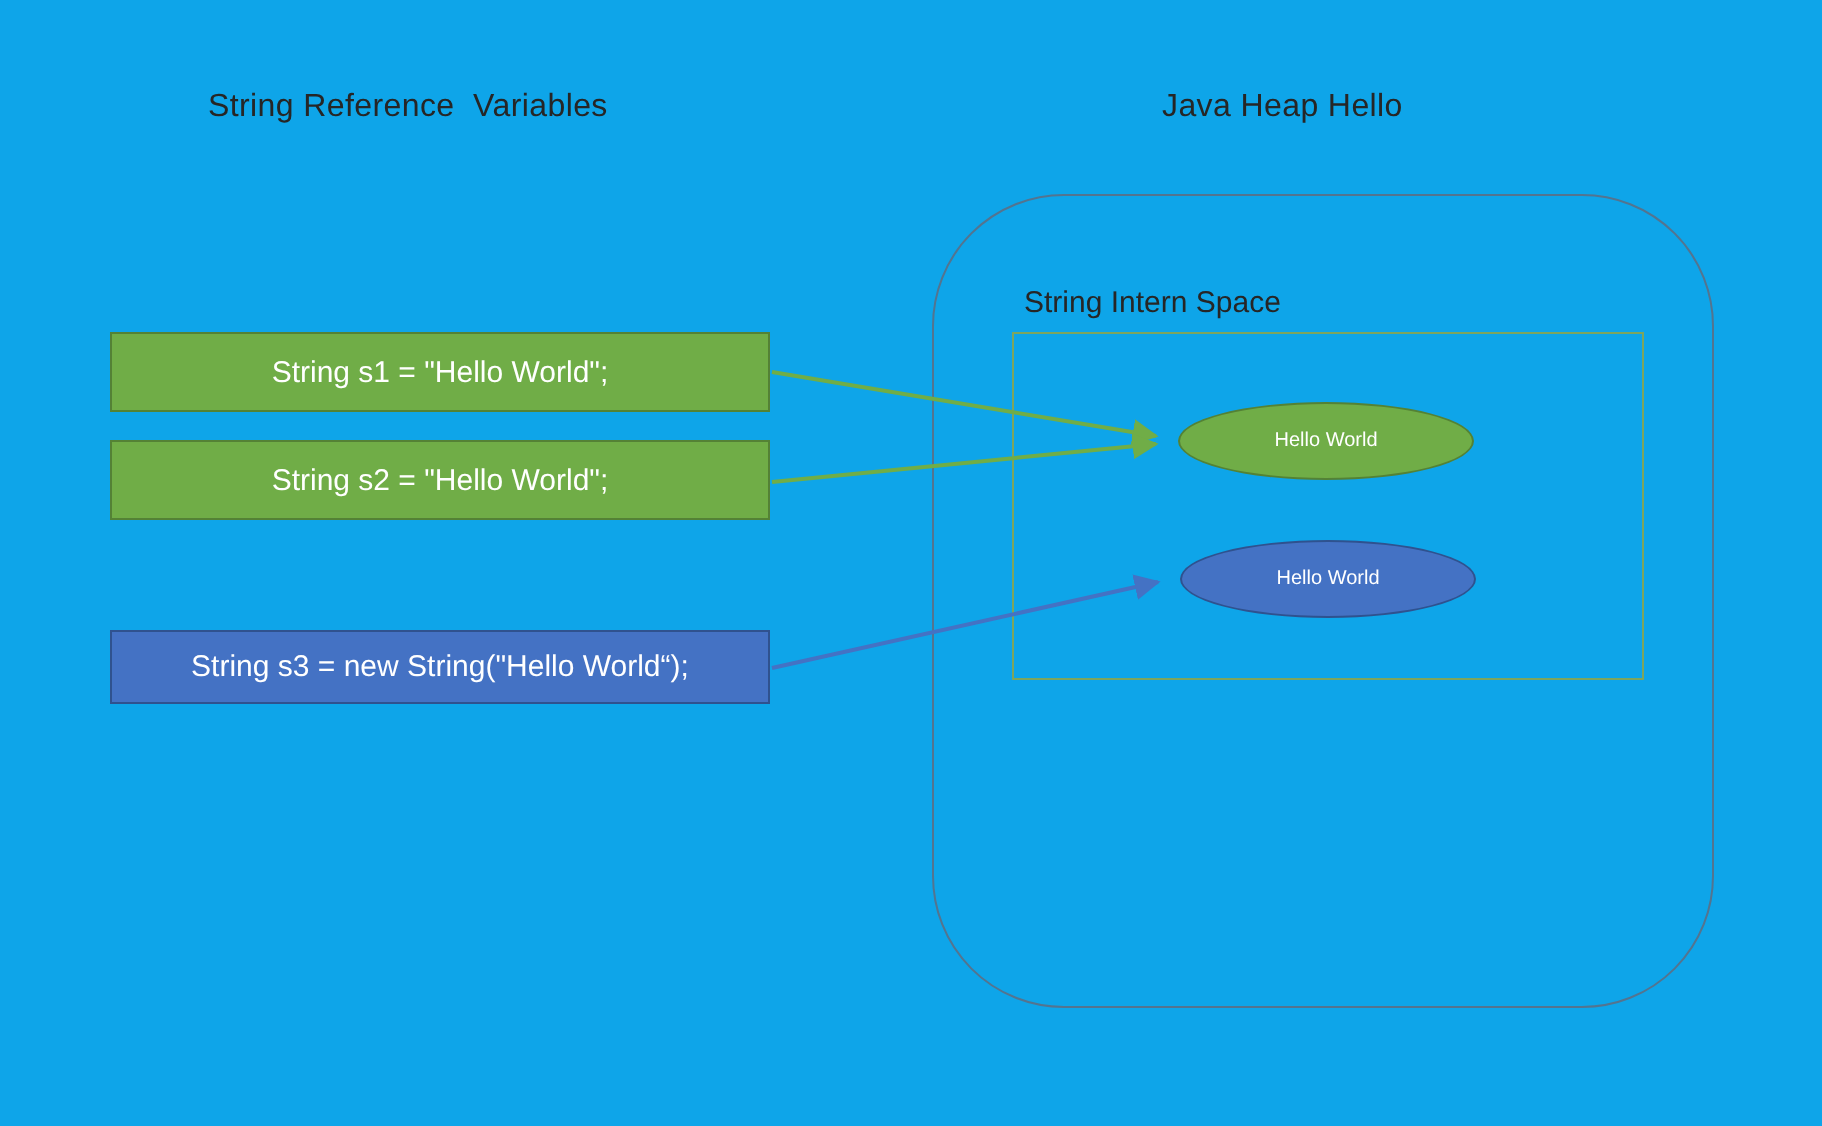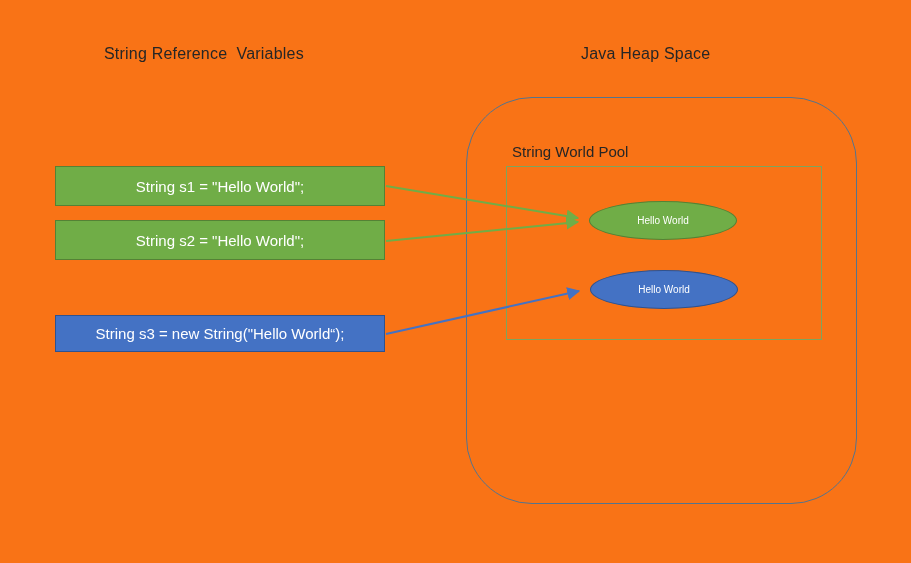--- a/index.html
+++ b/index.html
@@ -5,21 +5,21 @@
   html, body {
     margin: 0;
     padding: 0;
     background: #ffffff;
     font-family: "Liberation Sans", sans-serif;
   }
   .canvas {
     position: relative;
     width: 911px;
     height: 563px;
-    background: #f97316;
+    background: #0ea5e9;
     overflow: hidden;
   }
   .col-title {
     position: absolute;
     color: #262626;
     font-size: 16px;
     letter-spacing: 0.2px;
     white-space: pre;
   }
   .title-left  { left: 104px; top: 45px; }
@@ -112,37 +112,37 @@
     pointer-events: none;
   }
 </style>
 </head>
 <body>
 
 <div class="canvas">
 
   <div class="col-title title-left">String Reference  Variables</div>
 
-  <div class="col-title title-right">Java Heap Space</div>
+  <div class="col-title title-right">Java Heap Hello</div>
 
   <div class="var-box green box-s1">
     <span>String s1 = "Hello World";</span>
   </div>
 
   <div class="var-box green box-s2">
     <span>String s2 = "Hello World";</span>
   </div>
 
   <div class="var-box blue box-s3">
     <span>String s3 = new String("Hello World“);</span>
   </div>
 
   <div class="heap-rect"></div>
 
-  <div class="pool-label">String World Pool</div>
+  <div class="pool-label">String Intern Space</div>
 
   <div class="pool-rect"></div>
 
   <div class="str-ellipse ellipse-green">
     <span>Hello World</span>
   </div>
 
   <div class="str-ellipse ellipse-blue">
     <span>Hello World</span>
   </div>

